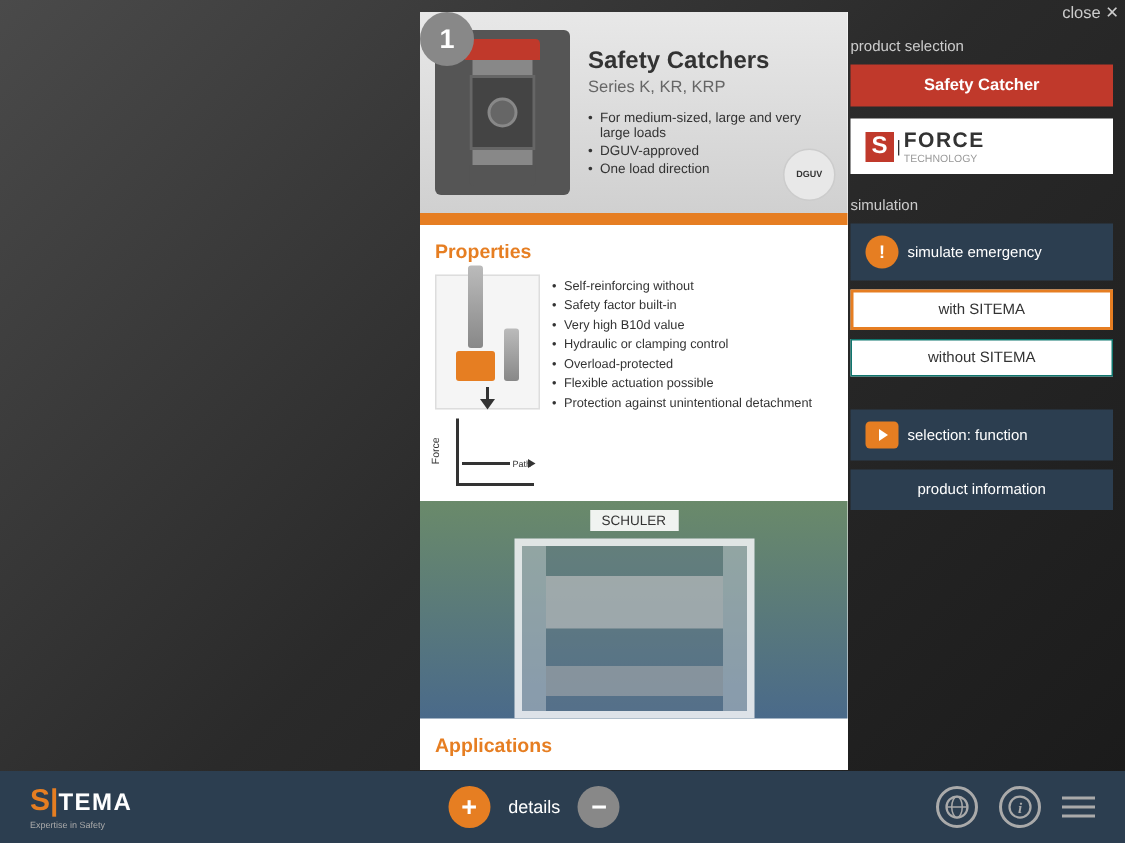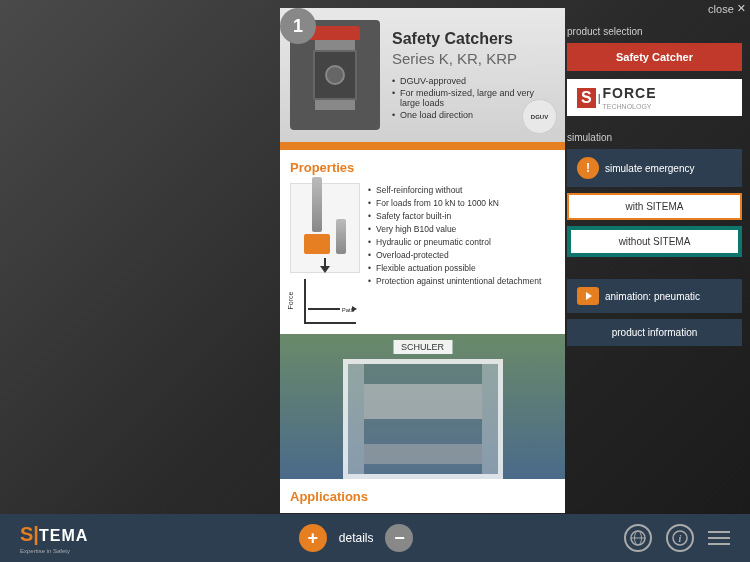--- a/index.html
+++ b/index.html
@@ -83,21 +83,21 @@
     }
 
     .product-title {
       font-size: 16px;
       font-weight: bold;
       color: #333;
       margin-bottom: 2px;
     }
 
     .product-series {
-      font-size: 15px;
+      font-size: 11px;
       color: #666;
       margin-bottom: 8px;
     }
 
     .product-features {
       list-style: none;
       font-size: 9px;
       color: #333;
     }
 
@@ -351,21 +351,21 @@
       font-size: 10px;
       cursor: pointer;
       text-align: center;
       margin-bottom: 6px;
     }
 
     .without-sitema-btn {
       width: 100%;
       background: white;
       color: #333;
-      border: 4px solid #0f766e;
+      border: 1px solid #0f766e;
       padding: 6px 10px;
       font-size: 10px;
       cursor: pointer;
       text-align: center;
       margin-bottom: 6px;
     }
 
     .animation-btn {
       width: 100%;
       background: #2c3e50;
@@ -547,22 +547,22 @@
           <div style="width:20px;height:20px;background:#666;border-radius:50%;border:2px solid #888;"></div>
         </div>
         <div style="width:40px;height:10px;background:#888;"></div>
         <div style="width:44px;height:14px;background:#555;border-radius:0 0 3px 3px;"></div>
       </div>
     </div>
     <div class="product-info">
       <div class="product-title">Safety Catchers</div>
       <div class="product-series">Series K, KR, KRP</div>
       <ul class="product-features">
+        <li>For medium-sized, large and very large loads</li>
         <li>DGUV-approved</li>
-        <li>For medium-sized, large and very large loads</li>
         <li>One load direction</li>
       </ul>
     </div>
     <div class="dguv-badge">DGUV</div>
   </div>
 
   <div class="orange-bar"></div>
 
   <div class="properties-section">
     <div class="section-title">Properties</div>
@@ -591,24 +591,23 @@
           <div style="width:52px;height:45px;border-left:2px solid #333;border-bottom:2px solid #333;position:relative;">
             <div style="position:absolute;bottom:12px;left:2px;width:32px;height:2px;background:#333;"></div>
             <div style="position:absolute;bottom:9px;right:2px;font-size:6px;color:#333;">Path</div>
             <div style="position:absolute;bottom:10px;right:-1px;width:0;height:0;border-top:3px solid transparent;border-bottom:3px solid transparent;border-left:5px solid #333;"></div>
           </div>
         </div>
       </div>
 
       <ul class="properties-list">
         <li>Self-reinforcing without</li>
-        <li>For loads from 10 kN to 1000 kN</li>
         <li>Safety factor built-in</li>
         <li>Very high B10d value</li>
-        <li>Hydraulic or pneumatic control</li>
+        <li>Hydraulic or clamping control</li>
         <li>Overload-protected</li>
         <li>Flexible actuation possible</li>
         <li>Protection against unintentional detachment</li>
       </ul>
     </div>
   </div>
 
   <div class="applications-section">
 
     <div class="app-image">
@@ -679,21 +678,21 @@
     </div>
 
     
     <button class="animation-btn">
       <div class="animation-icon">
         <svg width="14" height="12" viewBox="0 0 14 12" fill="none">
           <rect x="0" y="0" width="14" height="12" rx="2" fill="#e67e22"></rect>
           <polygon points="5,2 11,6 5,10" fill="white"></polygon>
         </svg>
       </div>
-      <span>animation: pneumatic</span>
+      <span>selection: function</span>
     </button>
 
     
     <button class="product-info-btn">product information</button>
   </div>
 </div>
 
 <div class="bottom-toolbar">
 
   <div class="sitema-brand">

